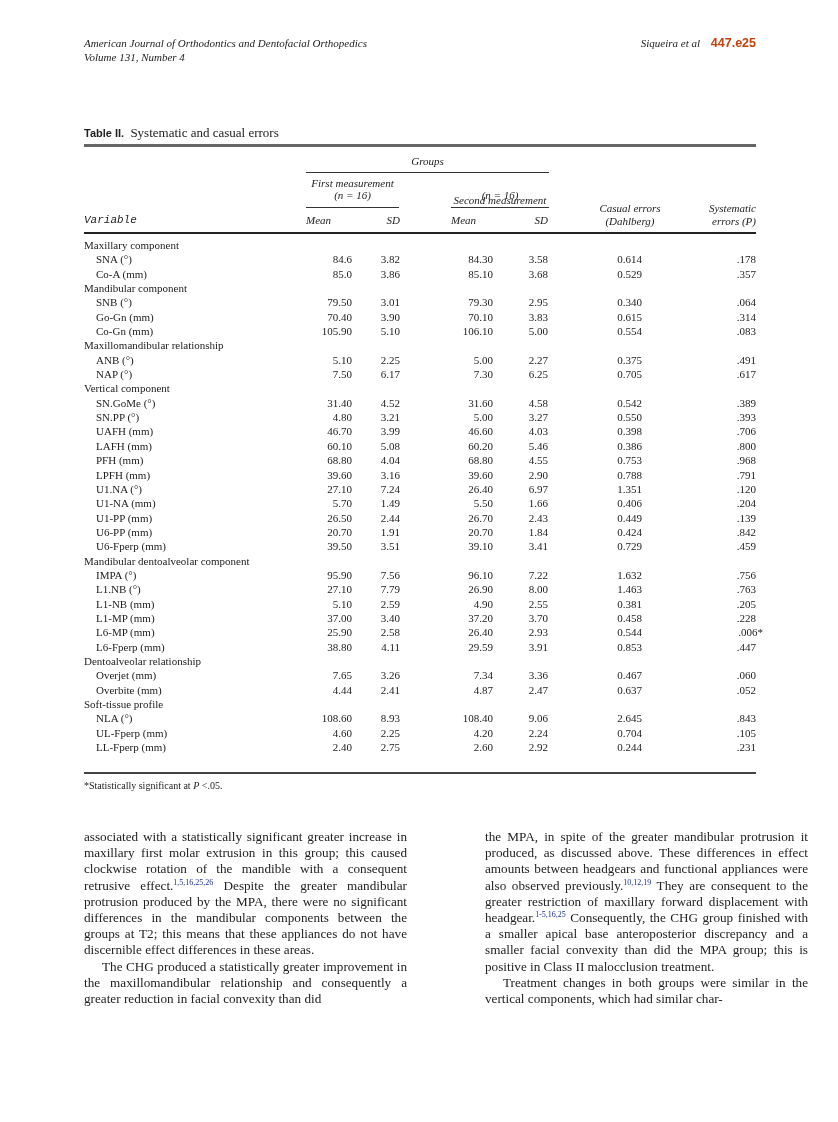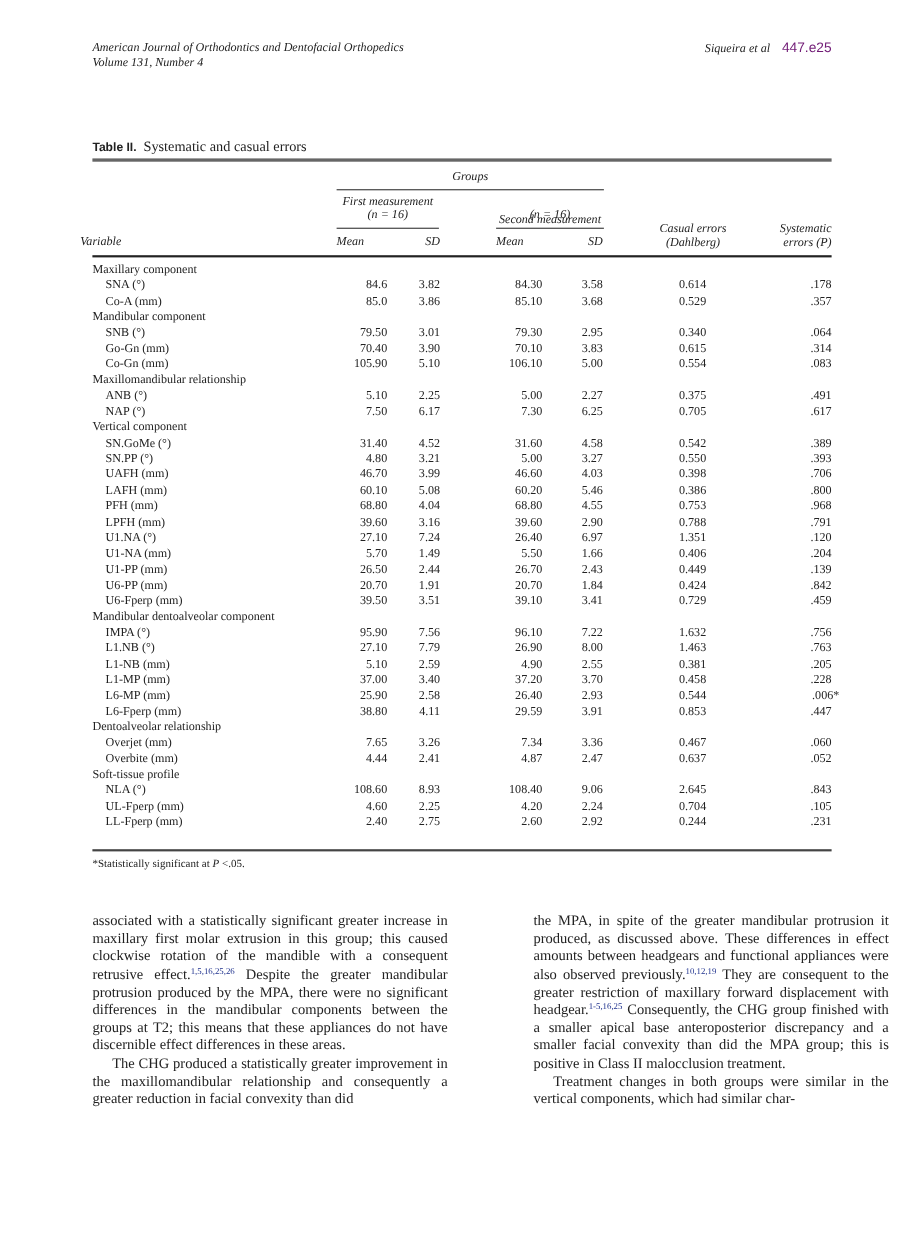--- a/index.html
+++ b/index.html
@@ -1,21 +1,21 @@
 <!DOCTYPE html>
 <html><head>
 <meta charset="utf-8">
 <style>
   html, body { margin: 0; padding: 0; background: #ffffff; }
   body { width: 838px; height: 1122px; position: relative; overflow: hidden; color: #1a1a1a; font-family: "Liberation Serif", serif; }
   .running-head { position: absolute; left: 84px; top: 37px; width: 672px; }
   .rh-left { position: absolute; left: 0; top: 0; font-style: italic; font-size: 11px; line-height: 13.5px; color: #222; }
   .rh-right { position: absolute; right: 0; top: 0; font-size: 11px; line-height: 13.5px; }
   .rh-author { font-style: italic; color: #222; margin-right: 8px; }
-  .rh-page { font-family: "Liberation Sans", sans-serif; font-weight: normal; font-size: 12.5px; color: #701a75; }
+  .rh-page { font-family: "Liberation Sans", sans-serif; font-weight: bold; font-size: 12.5px; color: #c2410c; }
 
   .table-caption { position: absolute; left: 84px; top: 125px; font-size: 13px; color: #222; }
   .table-caption .tlabel { font-family: "Liberation Sans", sans-serif; font-size: 11px; font-weight: bold; margin-right: 3px; }
 
   .rule { position: absolute; background: #222; }
   .rule.top { left: 84px; width: 672px; top: 144px; height: 3px; background: #666; }
   .rule.groups { left: 306px; width: 243px; top: 172px; height: 1px; background: #333; }
   .rule.sub1 { left: 306px; width: 93px; top: 207px; height: 1px; background: #333; }
   .rule.sub2 { left: 451px; width: 98px; top: 207px; height: 1px; background: #333; }
   .rule.head { left: 84px; width: 672px; top: 232px; height: 2px; background: #222; }
@@ -72,21 +72,21 @@
 <div class="rule sub1"></div>
 <div class="rule sub2"></div>
 <div class="rule head"></div>
 <div class="rule bottom"></div>
 
 <div class="th center" style="left:306px; width:243px; top:155px;">Groups</div>
 <div class="th center" style="left:306px; width:93px; top:177px; white-space:nowrap;">First measurement</div>
 <div class="th center" style="left:306px; width:93px; top:189px;">(n = 16)</div>
 <div class="th center" style="left:448px; width:104px; top:172px; white-space:nowrap;margin-top:22px;">Second measurement</div>
 <div class="th center" style="left:451px; width:98px; top:189px;">(n = 16)</div>
-<div class="th" style="left:73px; top:214px;">Variable</div>
+<div class="th" style="left:84px; top:214px;font-family:Liberation Mono, monospace;">Variable</div>
 <div class="th" style="left:306px; top:214px;">Mean</div>
 <div class="th right" style="left:360px; width:40px; top:214px;">SD</div>
 <div class="th" style="left:451px; top:214px;">Mean</div>
 <div class="th right" style="left:508px; width:40px; top:214px;">SD</div>
 <div class="th center" style="left:580px; width:100px; top:202px;">
   <div>Casual errors</div>
   <div>(Dahlberg)</div>
 </div>
 <div class="th right" style="left:680px; width:76px; top:202px;">
   <div>Systematic</div>

